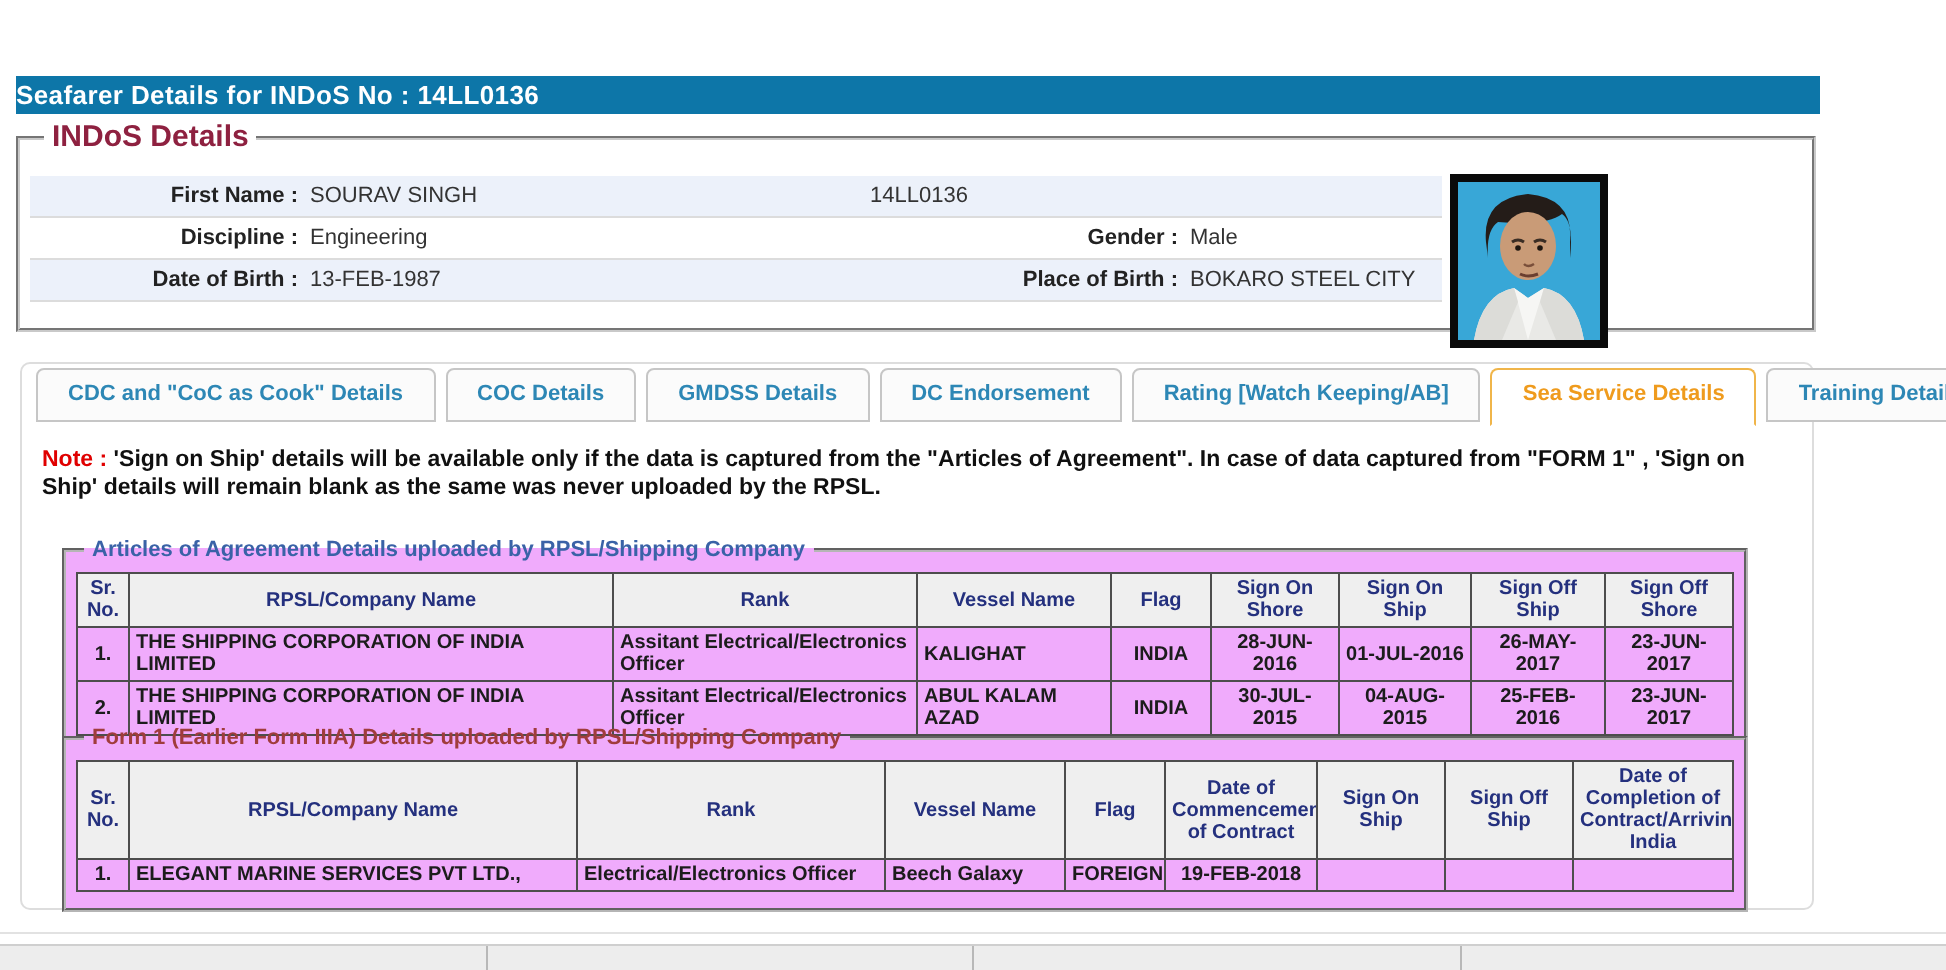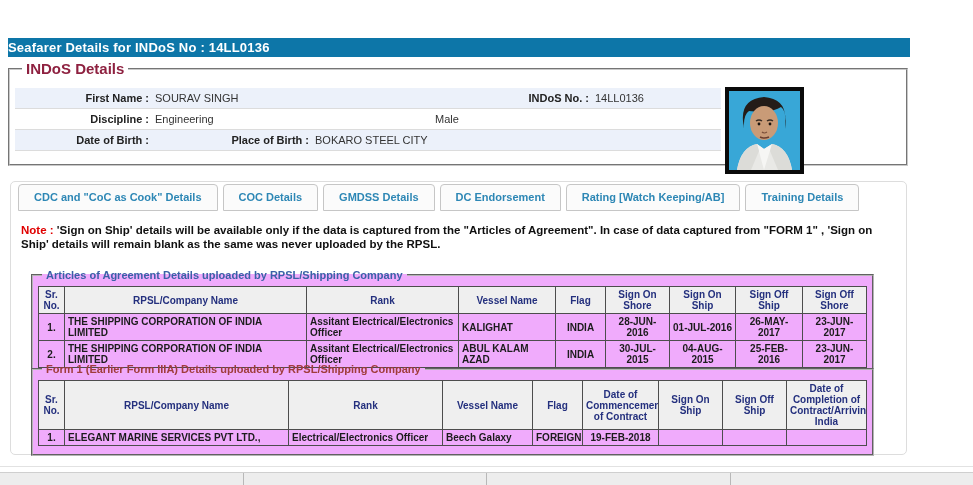--- a/index.html
+++ b/index.html
@@ -99,30 +99,31 @@
 <div class="page">
 
   <div class="title-bar">Seafarer Details for INDoS No : 14LL0136</div>
 
   <fieldset class="indos">
     <legend>INDoS Details</legend>
     <div class="detail-rows">
       <div class="detail-row alt">
         <span class="dlabel c1">First Name :</span>
         <span class="dvalue c2">SOURAV SINGH</span>
-        <span class="dlabel c3">INDoS No. :</span>
         <span class="dvalue c4">14LL0136</span>
       </div>
       <div class="detail-row">
         <span class="dlabel c1">Discipline :</span>
         <span class="dvalue c2">Engineering</span>
+        <span class="dlabel c3">Gender :</span>
         <span class="dvalue c4">Male</span>
       </div>
       <div class="detail-row alt">
         <span class="dlabel c1">Date of Birth :</span>
+        <span class="dvalue c2">13-FEB-1987</span>
         <span class="dlabel c3">Place of Birth :</span>
         <span class="dvalue c4">BOKARO STEEL CITY</span>
       </div>
     </div>
     <div class="photo-frame">
       <svg width="71" height="79" viewBox="0 0 71 79" xmlns="http://www.w3.org/2000/svg">
         <rect x="0" y="0" width="71" height="79" fill="#38a7d7"></rect>
         <path d="M14 30 Q12 8 35 6 Q58 8 56 30 L56 38 Q58 20 52 16 Q44 22 20 20 Q14 24 15 38 Z" fill="#241c18"></path>
         <ellipse cx="35" cy="32" rx="14" ry="17" fill="#c99b77"></ellipse>
         <path d="M27 30 Q30 28 33 30" stroke="#3a2d24" stroke-width="1.5" fill="none"></path>
@@ -140,20 +141,21 @@
   </fieldset>
 
   <div class="tab-panel">
 
     <div class="tabs">
       <div class="tab">CDC and "CoC as Cook" Details</div>
       <div class="tab">COC Details</div>
       <div class="tab">GMDSS Details</div>
       <div class="tab">DC Endorsement</div>
       <div class="tab">Rating [Watch Keeping/AB]</div>
+      <div class="tab active">Sea Service Details</div>
       <div class="tab">Training Details</div>
     </div>
 
     <div class="note">
       <span class="note-prefix">Note :</span><span> 'Sign on Ship' details will be available only if the data is captured from the "Articles of Agreement". In case of data captured from "FORM 1" , 'Sign on Ship' details will remain blank as the same was never uploaded by the RPSL.</span>
     </div>
 
     <fieldset class="tablefs articles">
       <legend>Articles of Agreement Details uploaded by RPSL/Shipping Company</legend>
       <table class="grid">

